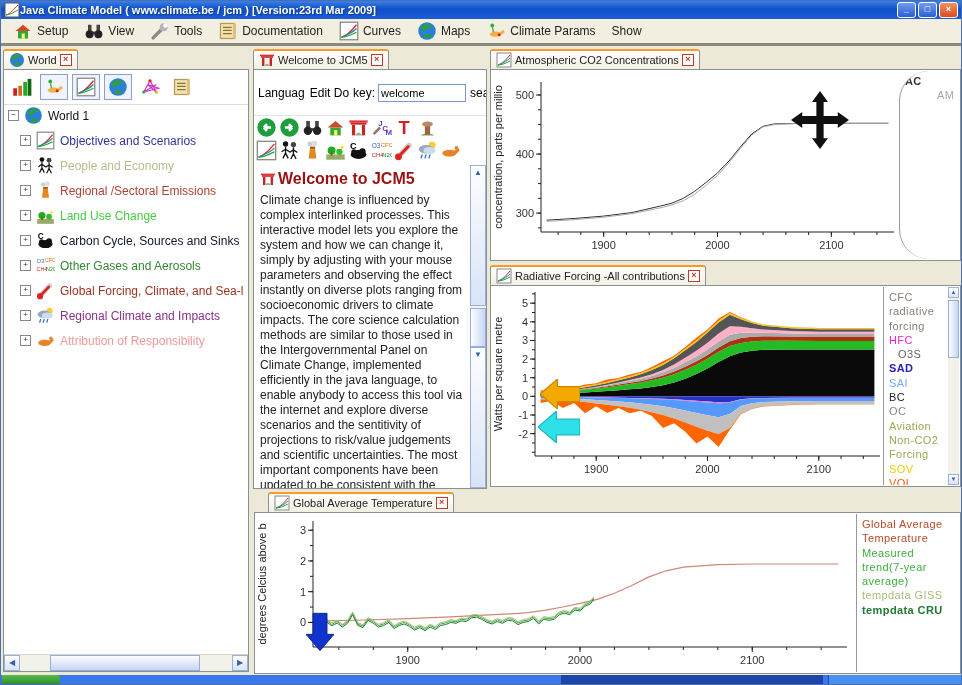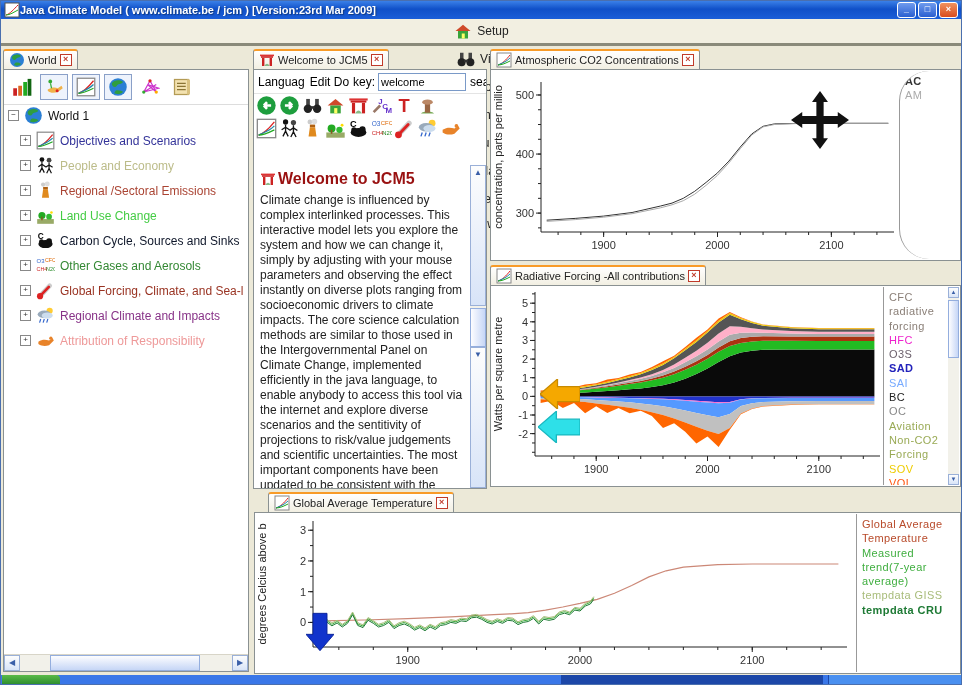--- a/index.html
+++ b/index.html
@@ -4,21 +4,21 @@
 <style>
   html,body{margin:0;padding:0;background:#d8d4c8;font-family:"Liberation Sans",sans-serif;}
   #window{position:relative;width:962px;height:685px;background:#ece9d8;overflow:hidden;border:1px solid #4a6fae;box-sizing:border-box;}
   
   .titlebar{position:absolute;left:0;top:0;right:0;height:18px;background:linear-gradient(#3a80e8,#1050c8 45%,#1b5ed8);display:flex;align-items:center;padding:0 3px;color:#fff;}
   .titlebar .ttext{font-size:11px;font-weight:bold;text-shadow:1px 1px 1px #103a80;white-space:nowrap;overflow:hidden;flex:1;}
   .winbtns{display:flex;gap:2px;}
   .wbtn{width:17px;height:14px;border:1px solid #fff;border-radius:3px;background:linear-gradient(#6f9bee,#2b5fd0);color:#fff;font-size:9px;line-height:12px;text-align:center;font-weight:bold;}
   .wbtn.close{background:linear-gradient(#f0925e,#d84c20);}
   
-  .menubar{position:absolute;left:0;top:18px;right:0;height:27px;background:#f2efe1;border-bottom:3px solid #8a8a7a;display:flex;align-items:center;gap:4px;padding:0 6px;box-sizing:border-box;flex-direction:column;}
+  .menubar{position:absolute;left:0;top:18px;right:0;height:27px;background:#f2efe1;border-bottom:3px solid #8a8a7a;display:flex;align-items:center;gap:4px;padding:0 6px;box-sizing:border-box;}
   .mitem{display:inline-flex;align-items:center;gap:4px;font-size:12px;color:#222;padding:2px 6px;cursor:default;}
   .ic{display:inline-block;width:16px;height:16px;vertical-align:middle;}
   .ic svg{width:100%;height:100%;display:block;}
   .ic.big{width:20px;height:20px;}
   
   .panel{position:absolute;}
   .tabstrip{height:21px;position:relative;}
   .tab{position:relative;display:inline-flex;align-items:center;gap:3px;height:20px;padding:0 5px;background:linear-gradient(#ffffff,#f2efe2);border:1px solid #8a9192;border-bottom:none;border-radius:3px 3px 0 0;font-size:11px;color:#222;box-sizing:border-box;top:1px;}
   .tab.active{border-top:2px solid #f89b28;}
   .closebox{display:inline-block;width:10px;height:10px;border:1px solid #c03a2a;background:#fff;color:#c03a2a;font-size:9px;line-height:9px;text-align:center;font-weight:bold;}
@@ -34,21 +34,21 @@
   .trow.child{padding-left:12px;}
   .trow .ic{width:19px;height:19px;}
   
   .hscroll{position:absolute;left:0;right:0;bottom:0;height:16px;background:#f2f1ea;border-top:1px solid #d8d5c8;display:flex;}
   .sarrow{width:16px;height:100%;background:linear-gradient(#fdfdfd,#d8e4f8);border:1px solid #9ab0d8;box-sizing:border-box;color:#3a5fa8;font-size:8px;line-height:14px;text-align:center;}
   .hthumb{width:150px;height:100%;background:linear-gradient(#fdfdff,#c6d6f6);border:1px solid #94aede;box-sizing:border-box;margin-left:30px;}
   .vscroll{position:absolute;top:0;right:0;bottom:0;width:16px;background:#f2f1ea;display:flex;flex-direction:column;}
   .vthumb{height:90px;width:100%;background:linear-gradient(90deg,#fdfdff,#c6d6f6);border:1px solid #94aede;box-sizing:border-box;margin-top:2px;}
   .vspacer{flex:1;}
   
-  .langrow{height:23px;display:flex;align-items:center;gap:3px;padding:0 3px;font-size:12px;border-bottom:1px solid #e4e4e4;white-space:nowrap;overflow:hidden;}
+  .langrow{height:23px;display:flex;align-items:center;gap:3px;padding:11px 3px;font-size:12px;border-bottom:1px solid #e4e4e4;white-space:nowrap;overflow:hidden;}
   .langrow input{width:82px;height:16px;border:1px solid #7a9ac8;font-size:11px;padding:0 2px;}
   .langrow .btn{font-size:12px;padding:0 1px;}
   .navrow{display:flex;align-items:center;gap:2px;padding:1px 2px;}
   .navrow .ic{width:21px;height:21px;}
   .wcontent{position:absolute;left:0;top:95px;right:16px;bottom:0;overflow:hidden;padding:4px 4px 0 6px;font-size:12px;color:#222;line-height:1.25;}
   .wcontent h2{margin:0 0 4px 0;font-size:16px;color:#991111;display:flex;align-items:center;gap:2px;}
   .wc-scroll{position:absolute;top:95px;right:0;bottom:0;width:16px;background:#f2f1ea;display:flex;flex-direction:column;}
   
   .chartbody{background:#fff;}
   .legend{position:absolute;top:1px;right:1px;bottom:1px;border-left:1px solid #999;background:#fff;padding:3px 2px 0 5px;box-sizing:border-box;overflow:hidden;}
@@ -563,21 +563,21 @@
           <line x1="45" y1="143.10236220472441" x2="50" y2="143.10236220472441" stroke="#222"></line>
           <text x="43" y="147.10236220472441" font-size="11" text-anchor="end" fill="#333">300</text>
           <line x1="45" y1="84.04724409448819" x2="50" y2="84.04724409448819" stroke="#222"></line>
           <text x="43" y="88.04724409448819" font-size="11" text-anchor="end" fill="#333">400</text>
           <line x1="45" y1="24.99212598425197" x2="50" y2="24.99212598425197" stroke="#222"></line>
           <text x="43" y="28.99212598425197" font-size="11" text-anchor="end" fill="#333">500</text>
           <text transform="translate(11 87) rotate(-90)" font-size="11" text-anchor="middle" fill="#222">concentration, parts per millio</text>
         </svg>
       <div class="legend" id="legend-co2" style="width:60px;border-radius:30px;">
           <div class="lg-entry" style="color: rgb(51, 51, 51); font-weight: bold;">AC</div>
-          <div class="lg-entry" style="color: rgb(170, 170, 170);">AM</div>
+          <div class="lg-entry" style="color: rgb(170, 170, 170); margin-left: 32px;">AM</div>
         </div>
     </div>
   </div>
 
   <div class="panel" style="left:489px;top:263px;width:471px;height:223px;">
     <div class="tabstrip">
       <span class="tab active">
         <span class="ic">
             <svg viewBox="0 0 16 16">
               <rect x="1" y="1" width="14" height="14" fill="#fff" stroke="#888"></rect>
@@ -660,21 +660,21 @@
           <text x="37" y="58.45454545454547" font-size="11" text-anchor="end" fill="#333">3</text>
           <line x1="39" y1="35.81818181818184" x2="44" y2="35.81818181818184" stroke="#222"></line>
           <text x="37" y="39.81818181818184" font-size="11" text-anchor="end" fill="#333">4</text>
           <line x1="39" y1="17.181818181818215" x2="44" y2="17.181818181818215" stroke="#222"></line>
           <text x="37" y="21.181818181818215" font-size="11" text-anchor="end" fill="#333">5</text>
           <text transform="translate(11 88) rotate(-90)" font-size="11" text-anchor="middle" fill="#222">Watts per square metre</text>
         </svg>
       <div class="legend" id="legend-rf" style="width:76px;padding-right:13px;">
           <div class="lg-entry" style="color: rgb(138, 127, 119);">CFC radiative forcing</div>
           <div class="lg-entry" style="color: rgb(238, 34, 204);">HFC</div>
-          <div class="lg-entry" style="color: rgb(107, 95, 107);">O3S</div>
+          <div class="lg-entry" style="color: rgb(107, 95, 107); margin-left: 9px;">O3S</div>
           <div class="lg-entry" style="color: rgb(34, 34, 187); font-weight: bold;">SAD</div>
           <div class="lg-entry" style="color: rgb(119, 170, 255);">SAI</div>
           <div class="lg-entry" style="color: rgb(34, 34, 34);">BC</div>
           <div class="lg-entry" style="color: rgb(136, 136, 136);">OC</div>
           <div class="lg-entry" style="color: rgb(153, 170, 85);">Aviation Non-CO2 Forcing</div>
           <div class="lg-entry" style="color: rgb(238, 204, 0);">SOV</div>
           <div class="lg-entry" style="color: rgb(255, 85, 17);">VOL</div>
         </div>
       <div class="vscroll" style="width:11px;right:1px;top:1px;bottom:1px;">
         <span class="sarrow" style="width:11px;height:11px;line-height:9px;font-size:6px;">▲</span>

